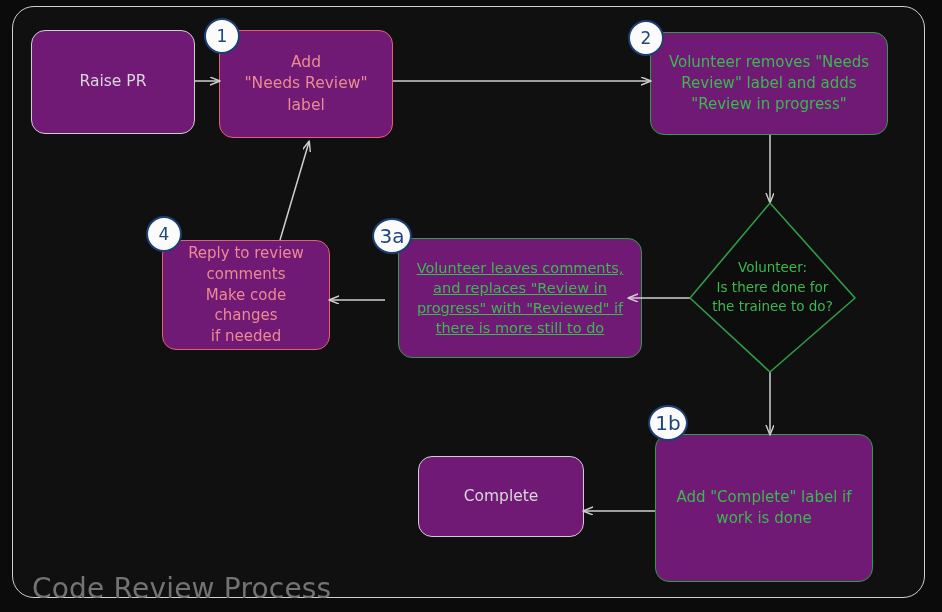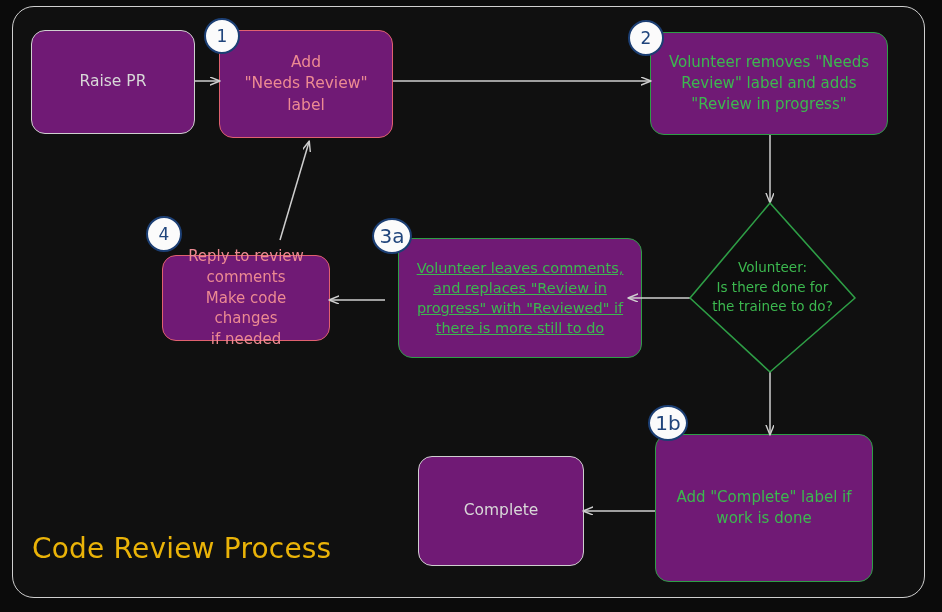--- a/index.html
+++ b/index.html
@@ -83,22 +83,22 @@
     justify-content: center;
     font-size: 17px;
     font-family: "DejaVu Sans", sans-serif;
     z-index: 8;
   }
   .badge.wide { width: 36px; height: 32px; border-radius: 50%; font-size: 20px; }
 
   #title {
     position: absolute;
     left: 32px;
-    top: 532px;
-    color: #eab308;
+    top: 572px;
+    color: #737373;
     font-size: 28px;
     letter-spacing: 0.2px;
   }
   svg#edges {
     position: absolute;
     left: 0; top: 0;
     width: 942px; height: 612px;
     pointer-events: none;
     z-index: 3;
   }
@@ -158,33 +158,33 @@
 the trainee to do?</div>
   </div>
 
   <div class="node green" style="left:398px; top:238px; width:244px; height:120px; font-size:14.5px;text-decoration:underline;">
     <span class="txt">Volunteer leaves comments,
 and replaces "Review in
 progress" with "Reviewed" if
 there is more still to do</span>
   </div>
 
-  <div class="node red" style="left:162px; top:240px; width:168px; height:86px; font-size:15px;margin-top:15px;">
+  <div class="node red" style="left:162px; top:240px; width:168px; height:110px; font-size:15px;">
     <span class="txt">Reply to review
 comments
 Make code changes
 if needed</span>
   </div>
 
   <div class="node green" style="left:655px; top:434px; width:218px; height:148px; font-size:15px;">
     <span class="txt">Add "Complete" label if
 work is done</span>
   </div>
 
-  <div class="node" style="left:418px; top:456px; width:166px; height:110px;">
+  <div class="node" style="left:418px; top:456px; width:166px; height:81px;">
     <span class="txt">Complete</span>
   </div>
 
   <div class="badge" style="left:204px; top:18px;">
     <span>1</span>
   </div>
   <div class="badge" style="left:628px; top:20px;">
     <span>2</span>
   </div>
   <div class="badge wide" style="left:372px; top:218px;">

